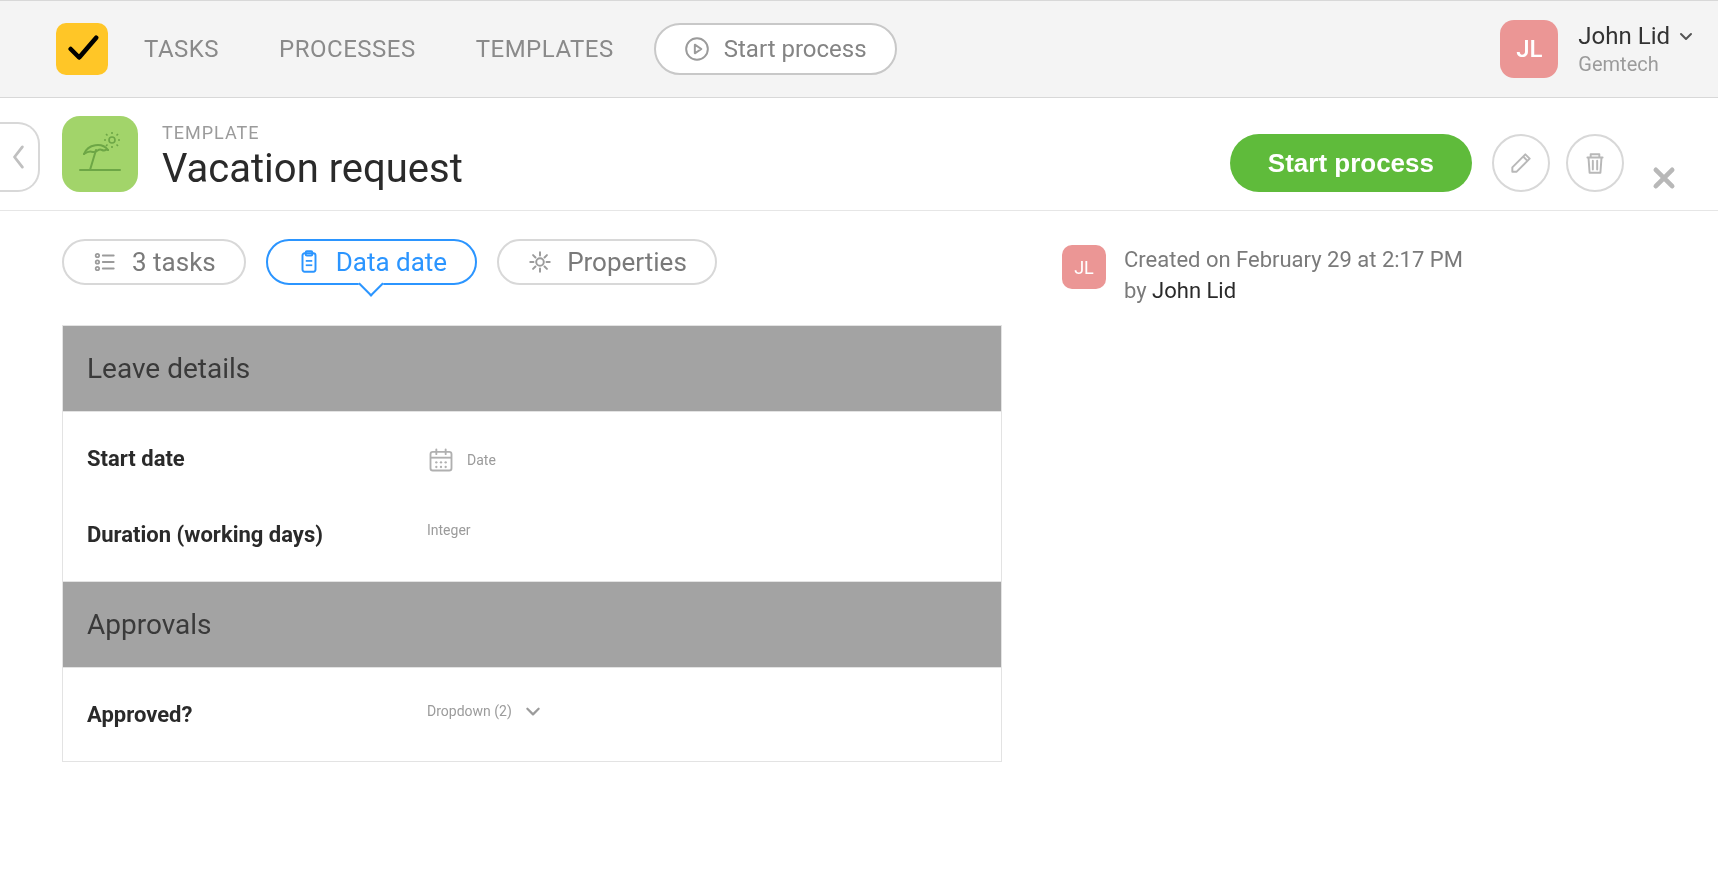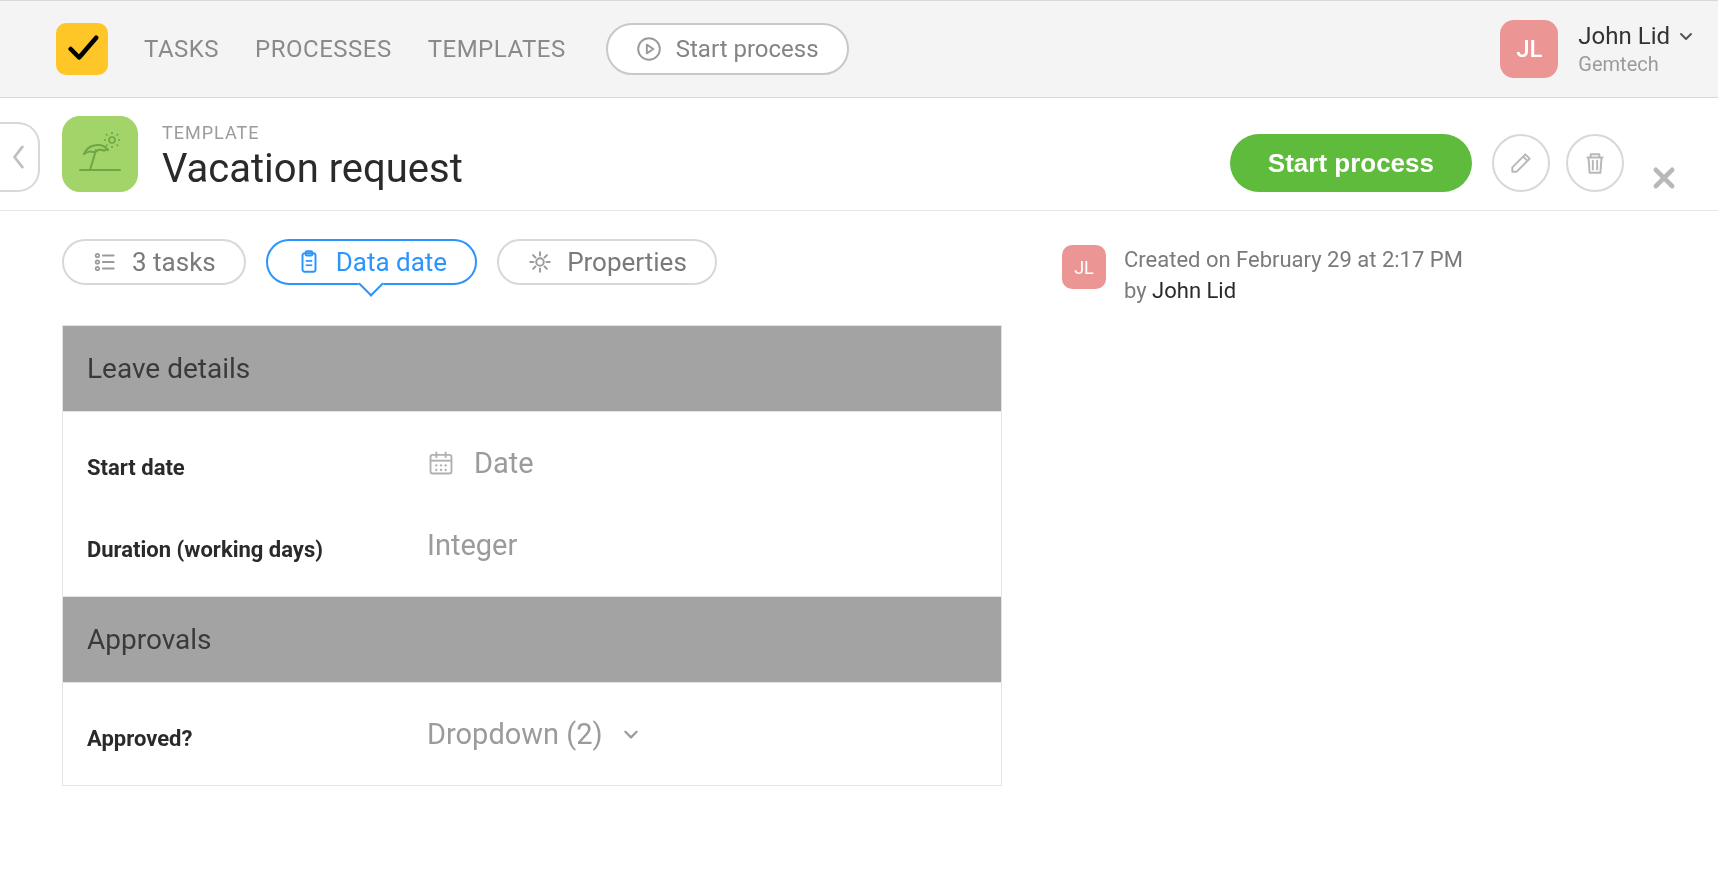--- a/index.html
+++ b/index.html
@@ -21,21 +21,21 @@
     padding: 0 24px 0 56px;
   }
   .logo {
     width: 52px; height: 52px;
     border-radius: 10px;
     background: #ffc627;
     display: flex; align-items: center; justify-content: center;
     margin-right: 36px;
   }
   .logo svg { width: 34px; height: 34px; }
-  .nav-links { display: flex; gap: 36px; align-items: center; }
+  .nav-links { display: flex; gap: 60px; align-items: center; }
   .nav-link {
     font-size: 24px;
     color: #8a8a8a;
     letter-spacing: 0.5px;
     cursor: pointer;
   }
   .start-process-pill {
     margin-left: 40px;
     height: 52px;
     padding: 0 28px;
@@ -186,32 +186,32 @@
     border-bottom: 1px solid #e3e3e3;
     border-top: 1px solid #e3e3e3;
   }
   .section-header:first-child { border-top: none; }
   .section-body {
     padding: 10px 24px;
     background: #fff;
   }
   .field-row {
     display: flex;
-    align-items: flex-end;
+    align-items: flex-start;
     padding: 24px 0;
   }
   .field-label {
     flex: 0 0 340px;
     font-size: 22px;
     font-weight: 700;
     color: #2a2a2a;
   }
   .field-type {
-    display: flex; align-items: center; gap: 19px;
-    font-size: 29px;
+    display: flex; align-items: center; gap: 12px;
+    font-size: 14px;
     color: #9b9b9b;
   }
   .field-type svg { width: 28px; height: 28px; }
 
   
   .avatar-sm {
     width: 44px; height: 44px;
     border-radius: 10px;
     background: #eb9695;
     color: #fff;

